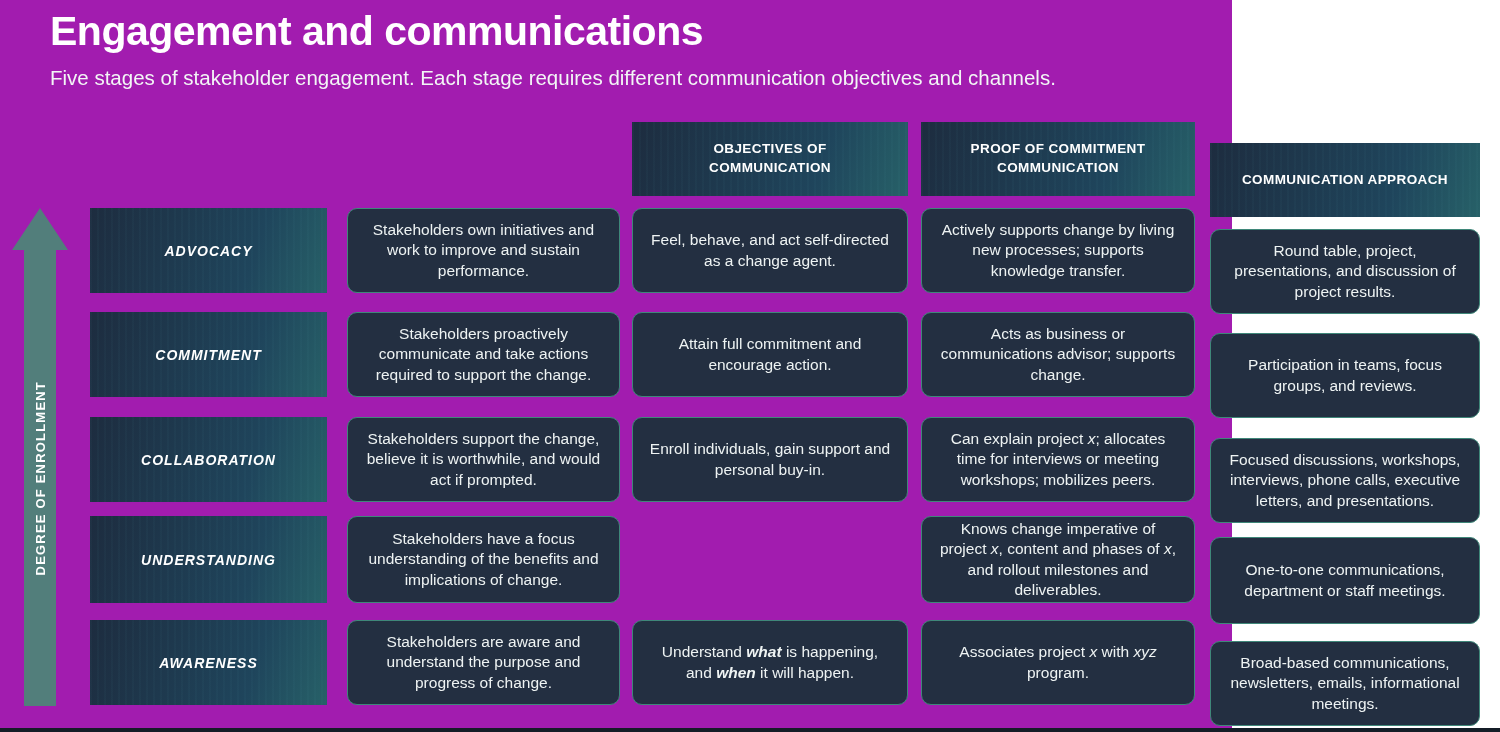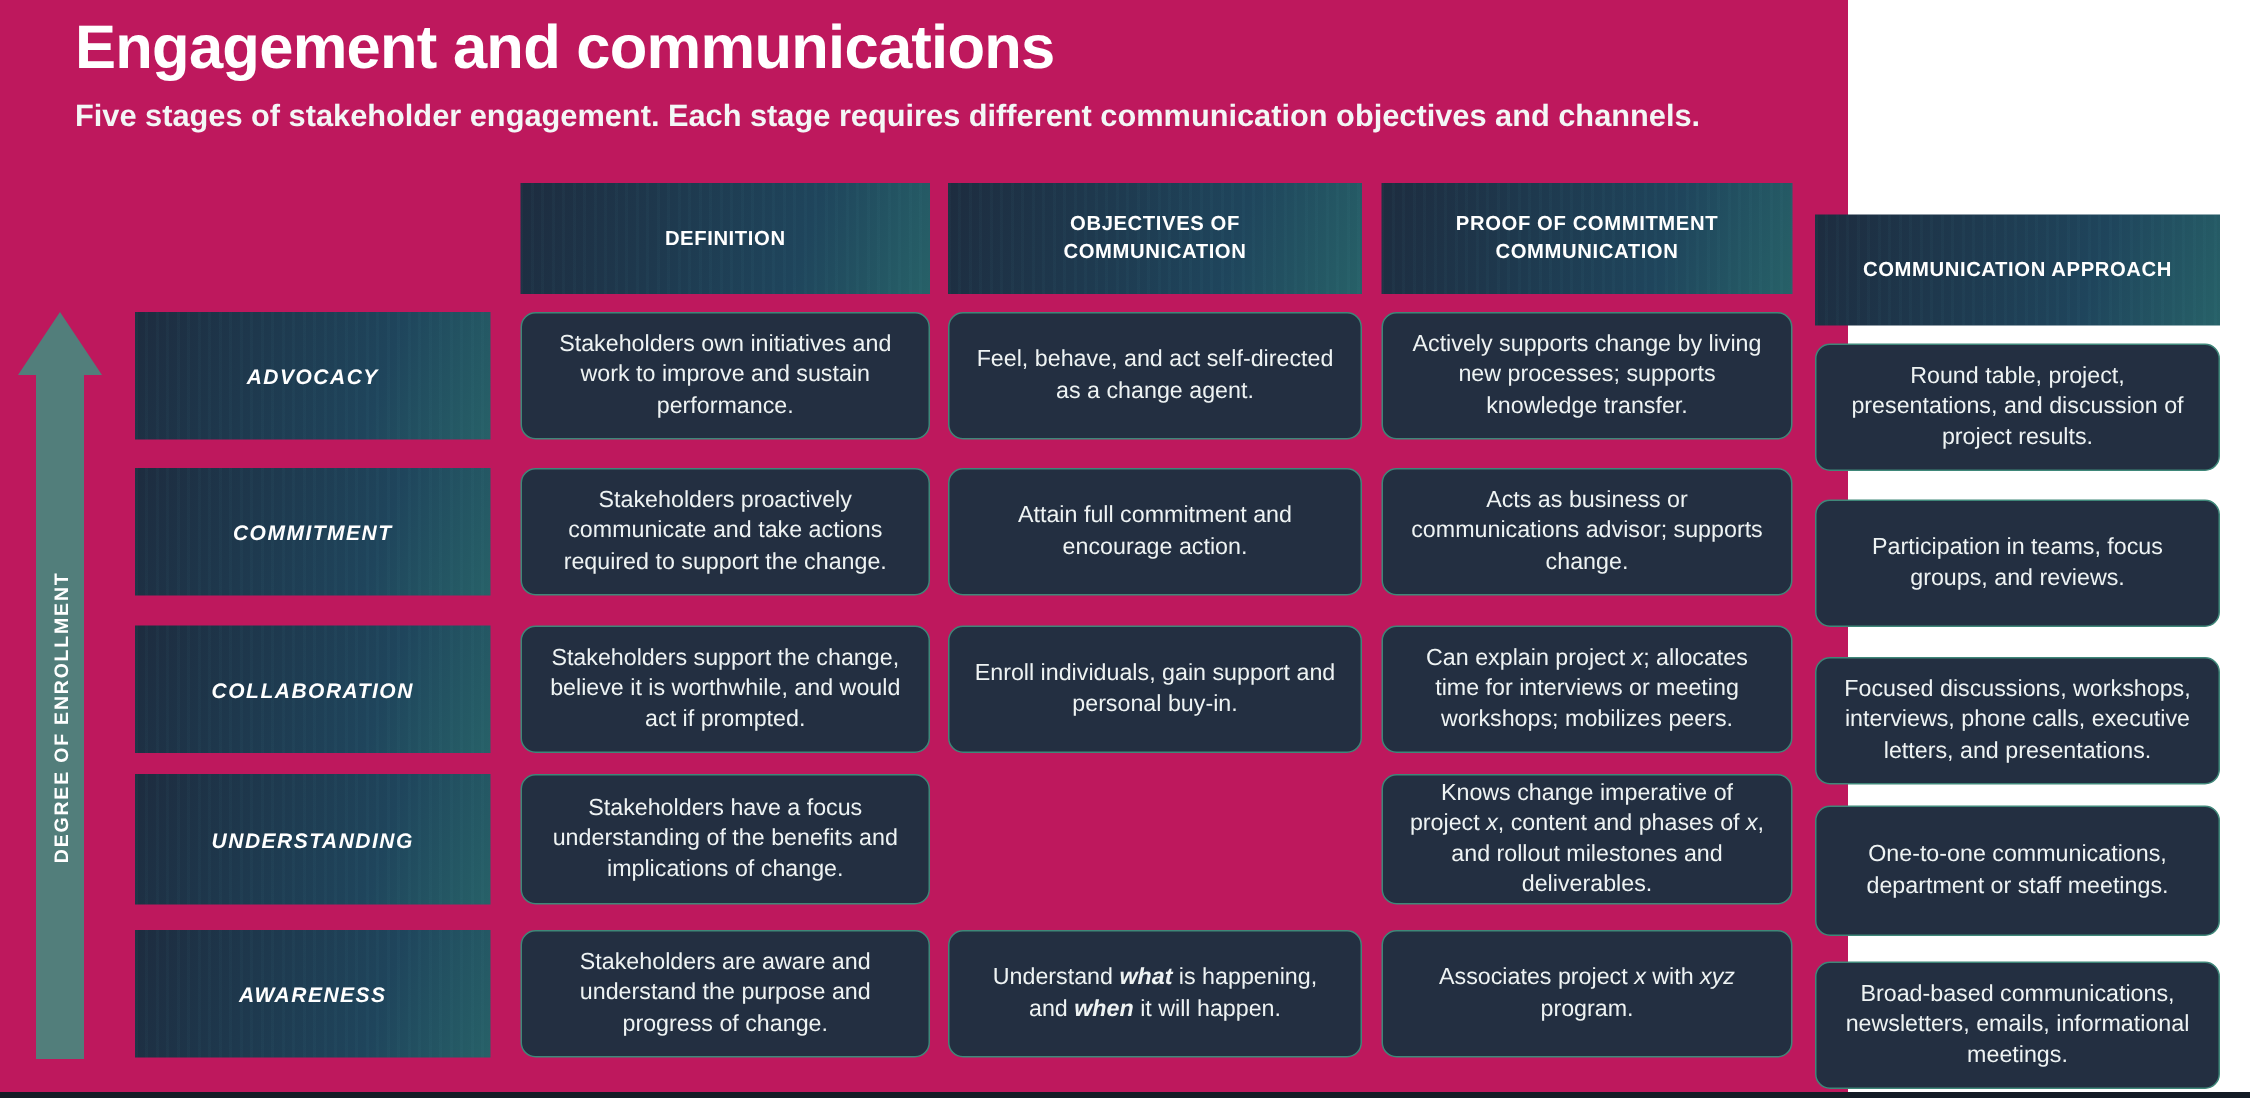--- a/index.html
+++ b/index.html
@@ -2,29 +2,29 @@
 <html><head>
 <meta charset="utf-8">
 <style>
   html,body{margin:0;padding:0;}
   body{
     width:1500px;height:732px;overflow:hidden;
     font-family:"Liberation Sans","DejaVu Sans",sans-serif;
   }
   .canvas{
     position:relative;width:1232px;height:732px;
-    background:#be185d;color:#fff;
+    background:#a21caf;color:#fff;
   }
   .page-title{
     position:absolute;left:50px;top:8px;margin:0;
     font-size:41px;font-weight:800;letter-spacing:-0.5px;color:#ffffff;
   }
   .page-subtitle{
     position:absolute;left:50px;top:66px;margin:0;
-    font-size:20.5px;font-weight:700;color:#f3f6f6;
+    font-size:20.5px;font-weight:400;color:#f3f6f6;
   }
   
   .axis{position:absolute;left:12px;top:208px;width:56px;height:498px;}
   .axis-head{
     width:0;height:0;margin:0 auto;
     border-left:28px solid transparent;border-right:28px solid transparent;
     border-bottom:42px solid #527e7b;
   }
   .axis-shaft{
     width:32px;height:456px;margin:0 auto;background:#527e7b;
@@ -82,21 +82,20 @@
   <h1 class="page-title">Engagement and communications</h1>
   <p class="page-subtitle">Five stages of stakeholder engagement. Each stage requires different communication objectives and channels.</p>
 
   <div class="axis">
     <div class="axis-head"></div>
     <div class="axis-shaft">
       <span class="axis-label">DEGREE OF ENROLLMENT</span>
     </div>
   </div>
 
-  <div class="box hdr rowH col1">DEFINITION</div>
   <div class="box hdr rowH col2">OBJECTIVES OF COMMUNICATION</div>
   <div class="box hdr rowH col3">PROOF OF COMMITMENT COMMUNICATION</div>
   <div class="box hdr rowH col4">COMMUNICATION APPROACH</div>
 
   <div class="box stage row0 colL">ADVOCACY</div>
   <div class="box stage row1 colL">COMMITMENT</div>
   <div class="box stage row2 colL">COLLABORATION</div>
   <div class="box stage row3 colL">UNDERSTANDING</div>
   <div class="box stage row4 colL">AWARENESS</div>
 

